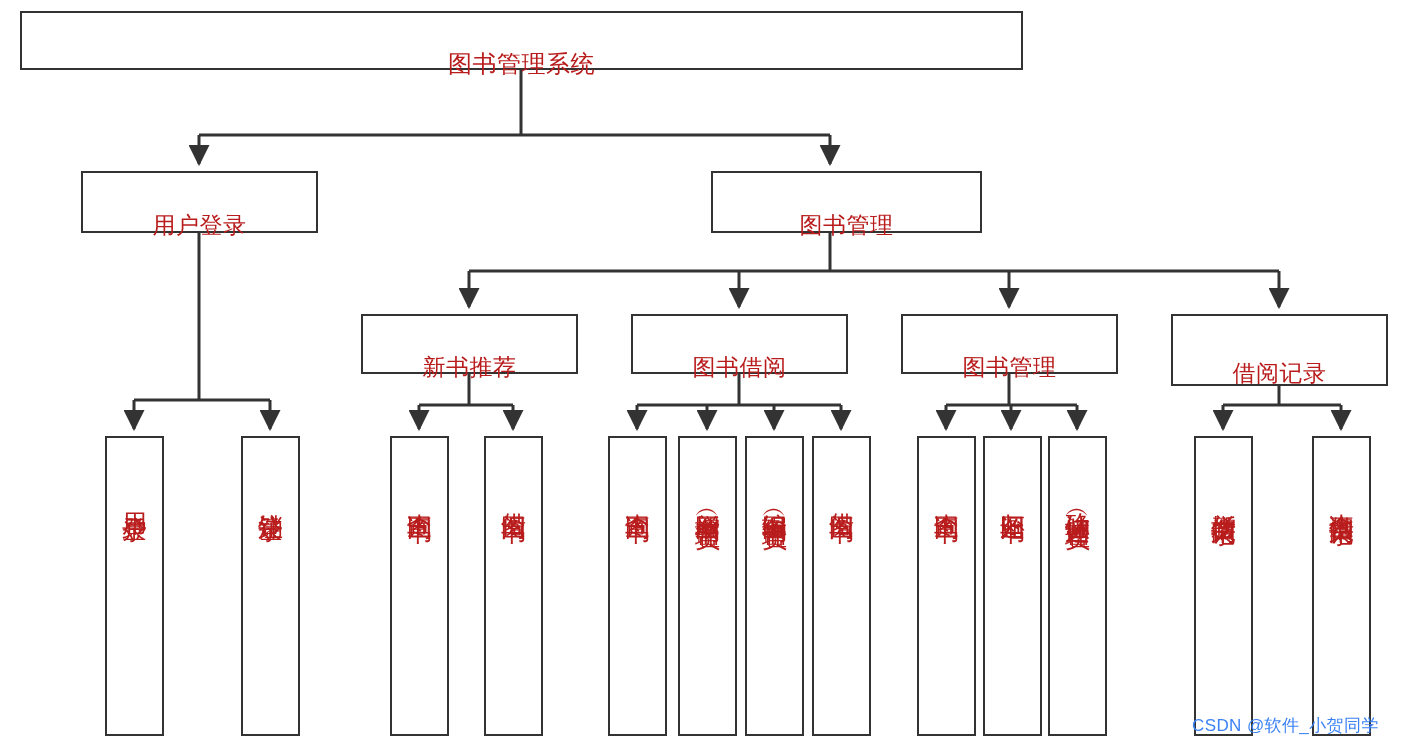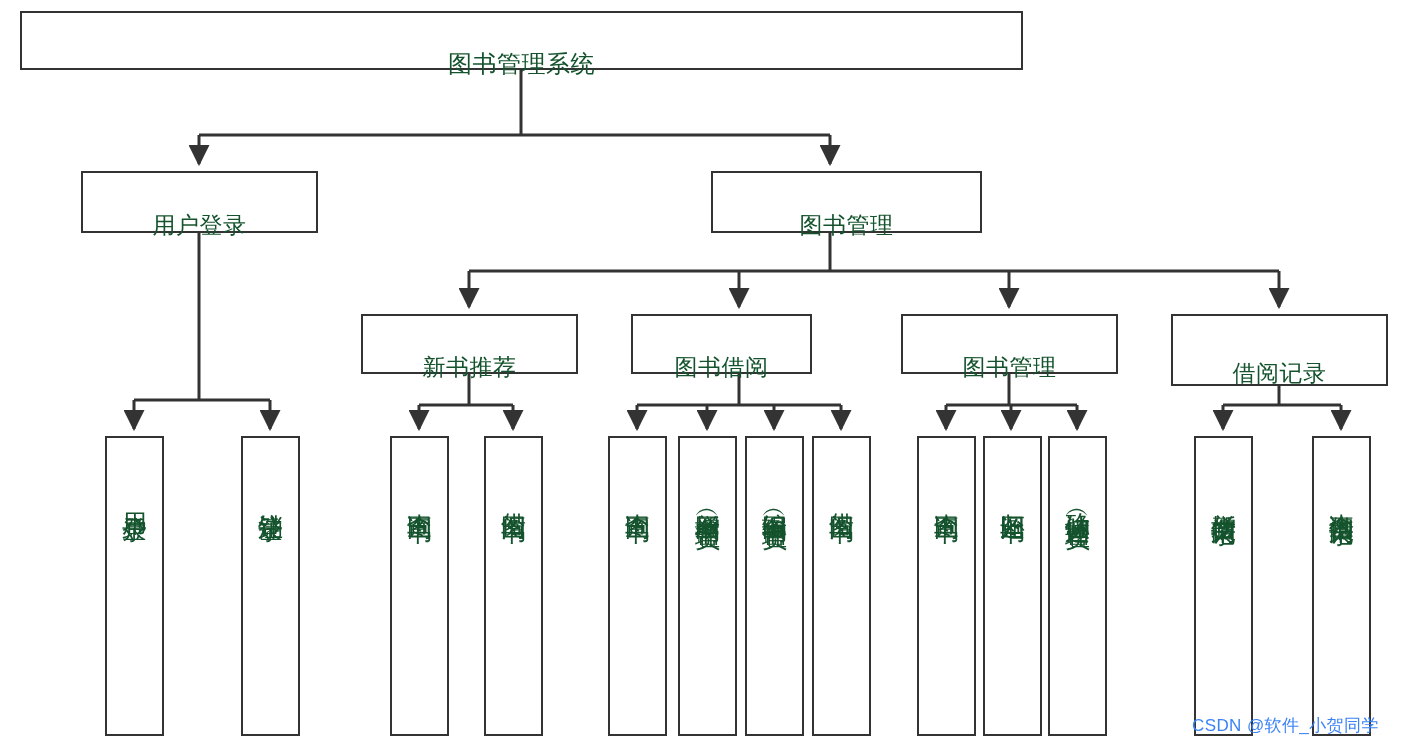--- a/index.html
+++ b/index.html
@@ -30,21 +30,21 @@
     position: absolute;
     box-sizing: border-box;
     background: #ffffff;
     border: 2px solid #333333;
     display: flex;
     align-items: center;
     justify-content: center;
     z-index: 2;
   }
   .node-label {
-    color: #14532d;
+    color: #b91c1c;
     line-height: 1.12;
     white-space: pre;
     margin-top: 47px;
   }
   .h-node .node-label {
     font-size: 23px;
     letter-spacing: 0.5px;
   }
   #node-root .node-label {
     font-size: 24px;
@@ -137,21 +137,21 @@
   </div>
 
   <div class="node h-node" id="node-book-manage" style="left:711px; top:171px; width:271px; height:62px;">
     <span class="node-label">图书管理</span>
   </div>
 
   <div class="node h-node" id="node-new-book-recommend" style="left:361px; top:314px; width:217px; height:60px;">
     <span class="node-label">新书推荐</span>
   </div>
 
-  <div class="node h-node" id="node-book-borrow" style="left:631px; top:314px; width:181px; height:60px;">
+  <div class="node h-node" id="node-book-borrow" style="left:631px; top:314px; width:217px; height:60px;">
     <span class="node-label">图书借阅</span>
   </div>
 
   <div class="node h-node" id="node-current-borrow" style="left:901px; top:314px; width:217px; height:60px;">
     <span class="node-label">图书管理</span>
   </div>
 
   <div class="node h-node" id="node-borrow-record" style="left:1171px; top:314px; width:217px; height:72px;">
     <span class="node-label">借阅记录</span>
   </div>

